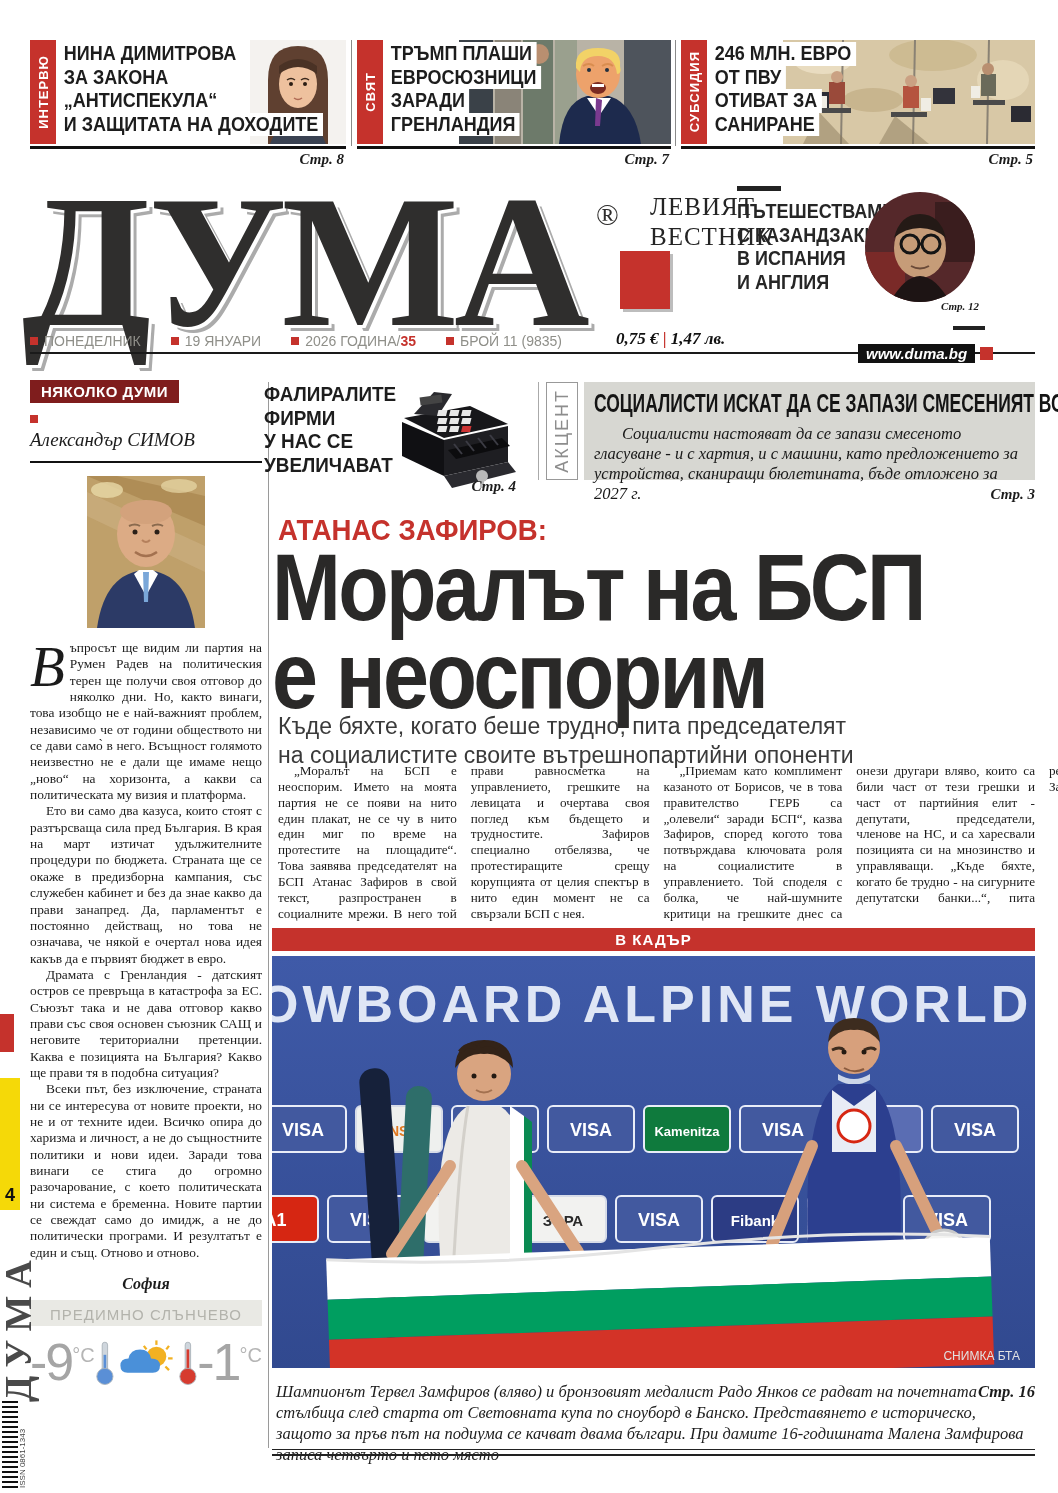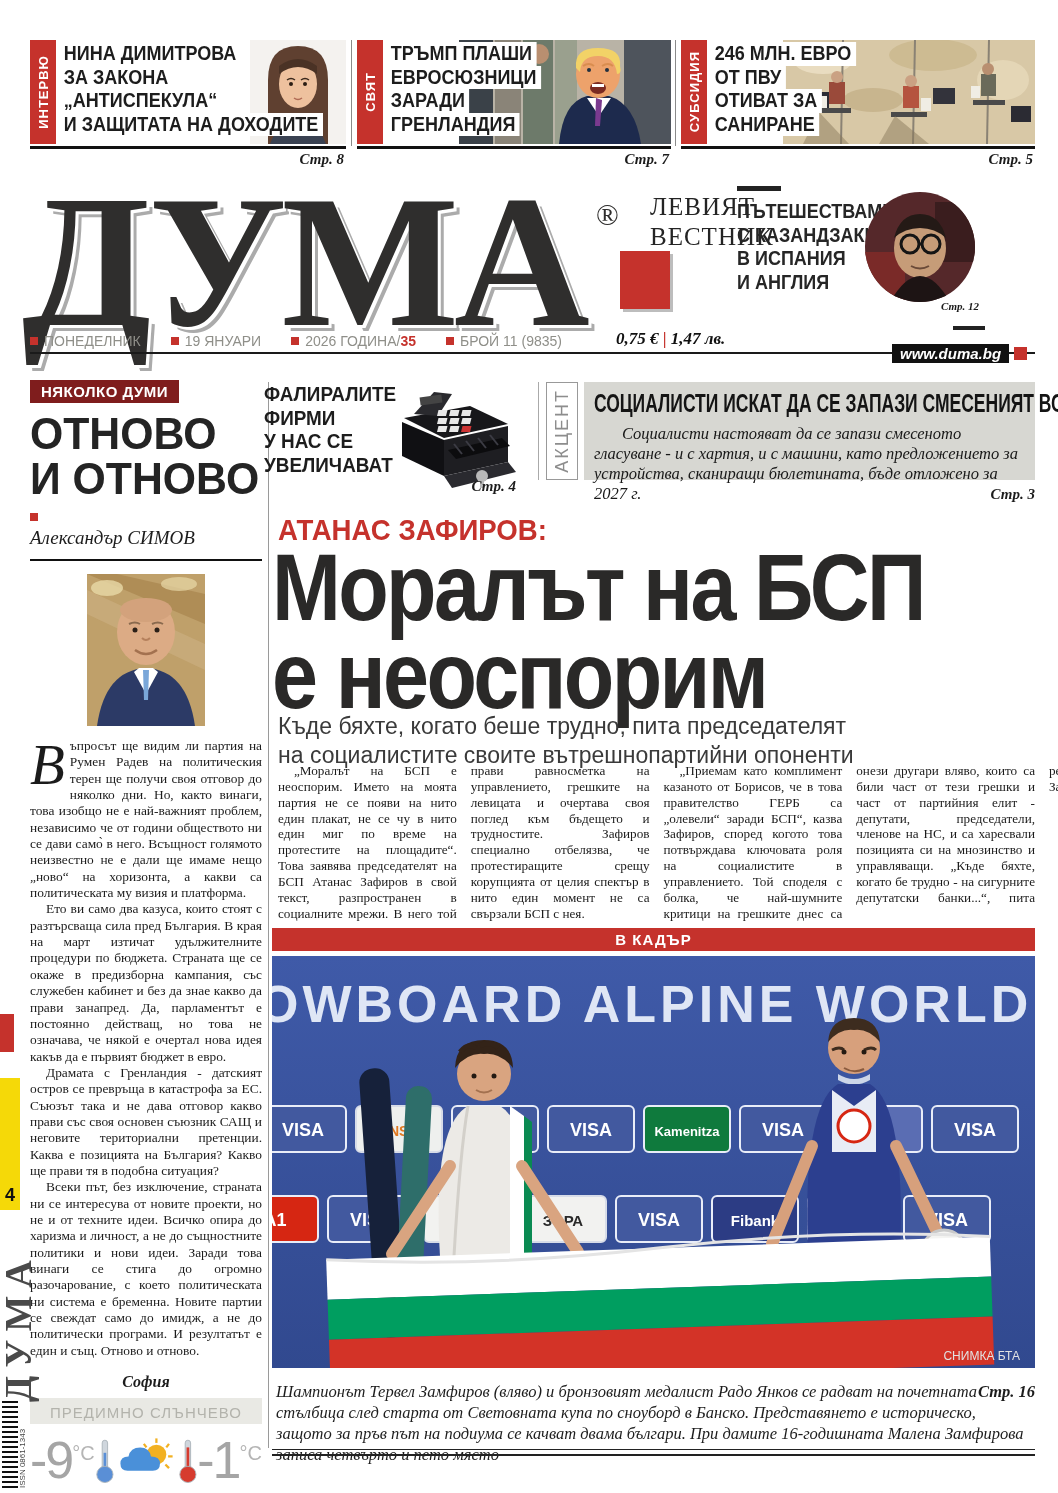--- a/index.html
+++ b/index.html
@@ -37,21 +37,21 @@
   .promo .dash2{position:absolute;left:216px;top:140px;width:32px;height:4px;background:#222;}
   .dateline{position:absolute;left:30px;top:333px;display:flex;gap:30px;align-items:center;
         font-size:14px;color:#8f8f89;}
   .dateline .it{display:flex;align-items:center;gap:6px;}
   .dl-sq{width:8px;height:8px;background:#c5322c;}
   .dl-red{color:#c5322c;font-weight:bold;}
   .price{position:absolute;left:616px;top:329px;font-family:"Liberation Serif",serif;font-style:italic;
         font-weight:bold;font-size:17px;color:#111;}
   .price .bar{color:#c5322c;font-style:normal;}
   .top-rule{position:absolute;left:30px;top:352px;width:1005px;height:2px;background:#1a1a1a;}
-  .website{position:absolute;left:858px;top:344px;display:flex;align-items:center;gap:5px;margin-left:34px;}
+  .website{position:absolute;left:858px;top:344px;display:flex;align-items:center;gap:5px;}
   .website .wbox{background:#111;color:#fff;font-weight:bold;font-style:italic;font-size:15px;padding:1px 8px;}
   .website .wsq{width:13px;height:13px;background:#c5322c;}
   
   .opinion{position:absolute;left:30px;top:380px;width:232px;}
   .col-div{position:absolute;left:268px;top:382px;height:1066px;width:1px;background:#9a9a9a;}
   .op-label{display:inline-block;background:#7f1d1d;color:#fff;font-weight:bold;font-size:15px;
         padding:3px 11px;letter-spacing:.5px;}
   .op-title{margin-top:8px;font-weight:bold;font-size:45px;line-height:1.0;color:#242424;}
   .op-title span{display:table;transform:scaleX(0.95);transform-origin:left center;white-space:nowrap;}
   .op-bullet{width:8px;height:8px;background:#c5322c;margin-top:12px;}
@@ -295,24 +295,20 @@
   </div>
   <div class="top-rule"></div>
   <div class="website">
     <span class="wbox">www.duma.bg</span>
     <span class="wsq"></span>
   </div>
 
   <div class="col-div"></div>
   <div class="opinion">
     <div class="op-label">НЯКОЛКО ДУМИ</div>
-    <div class="op-title">
-      <span>ОТНОВО</span>
-      <span>И ОТНОВО</span>
-    </div>
     <div class="op-bullet"></div>
     <div class="op-author">Александър СИМОВ</div>
     <div class="op-rule"></div>
     <svg class="op-photo" viewBox="0 0 118 152">
       <rect width="118" height="152" fill="#bfa06a"></rect>
       <path d="M0 0 L118 50 L118 20 L30 0 Z" fill="#a8854f" opacity=".7"></path>
       <path d="M0 40 L118 96 L118 70 L0 16 Z" fill="#cdb184" opacity=".6"></path>
       <ellipse cx="20" cy="14" rx="16" ry="8" fill="#e8d9a8" opacity=".8"></ellipse>
       <ellipse cx="92" cy="10" rx="18" ry="7" fill="#e8d9a8" opacity=".7"></ellipse>
       <path d="M10 152 Q18 96 59 94 Q100 96 108 152 Z" fill="#2c3a66"></path>

